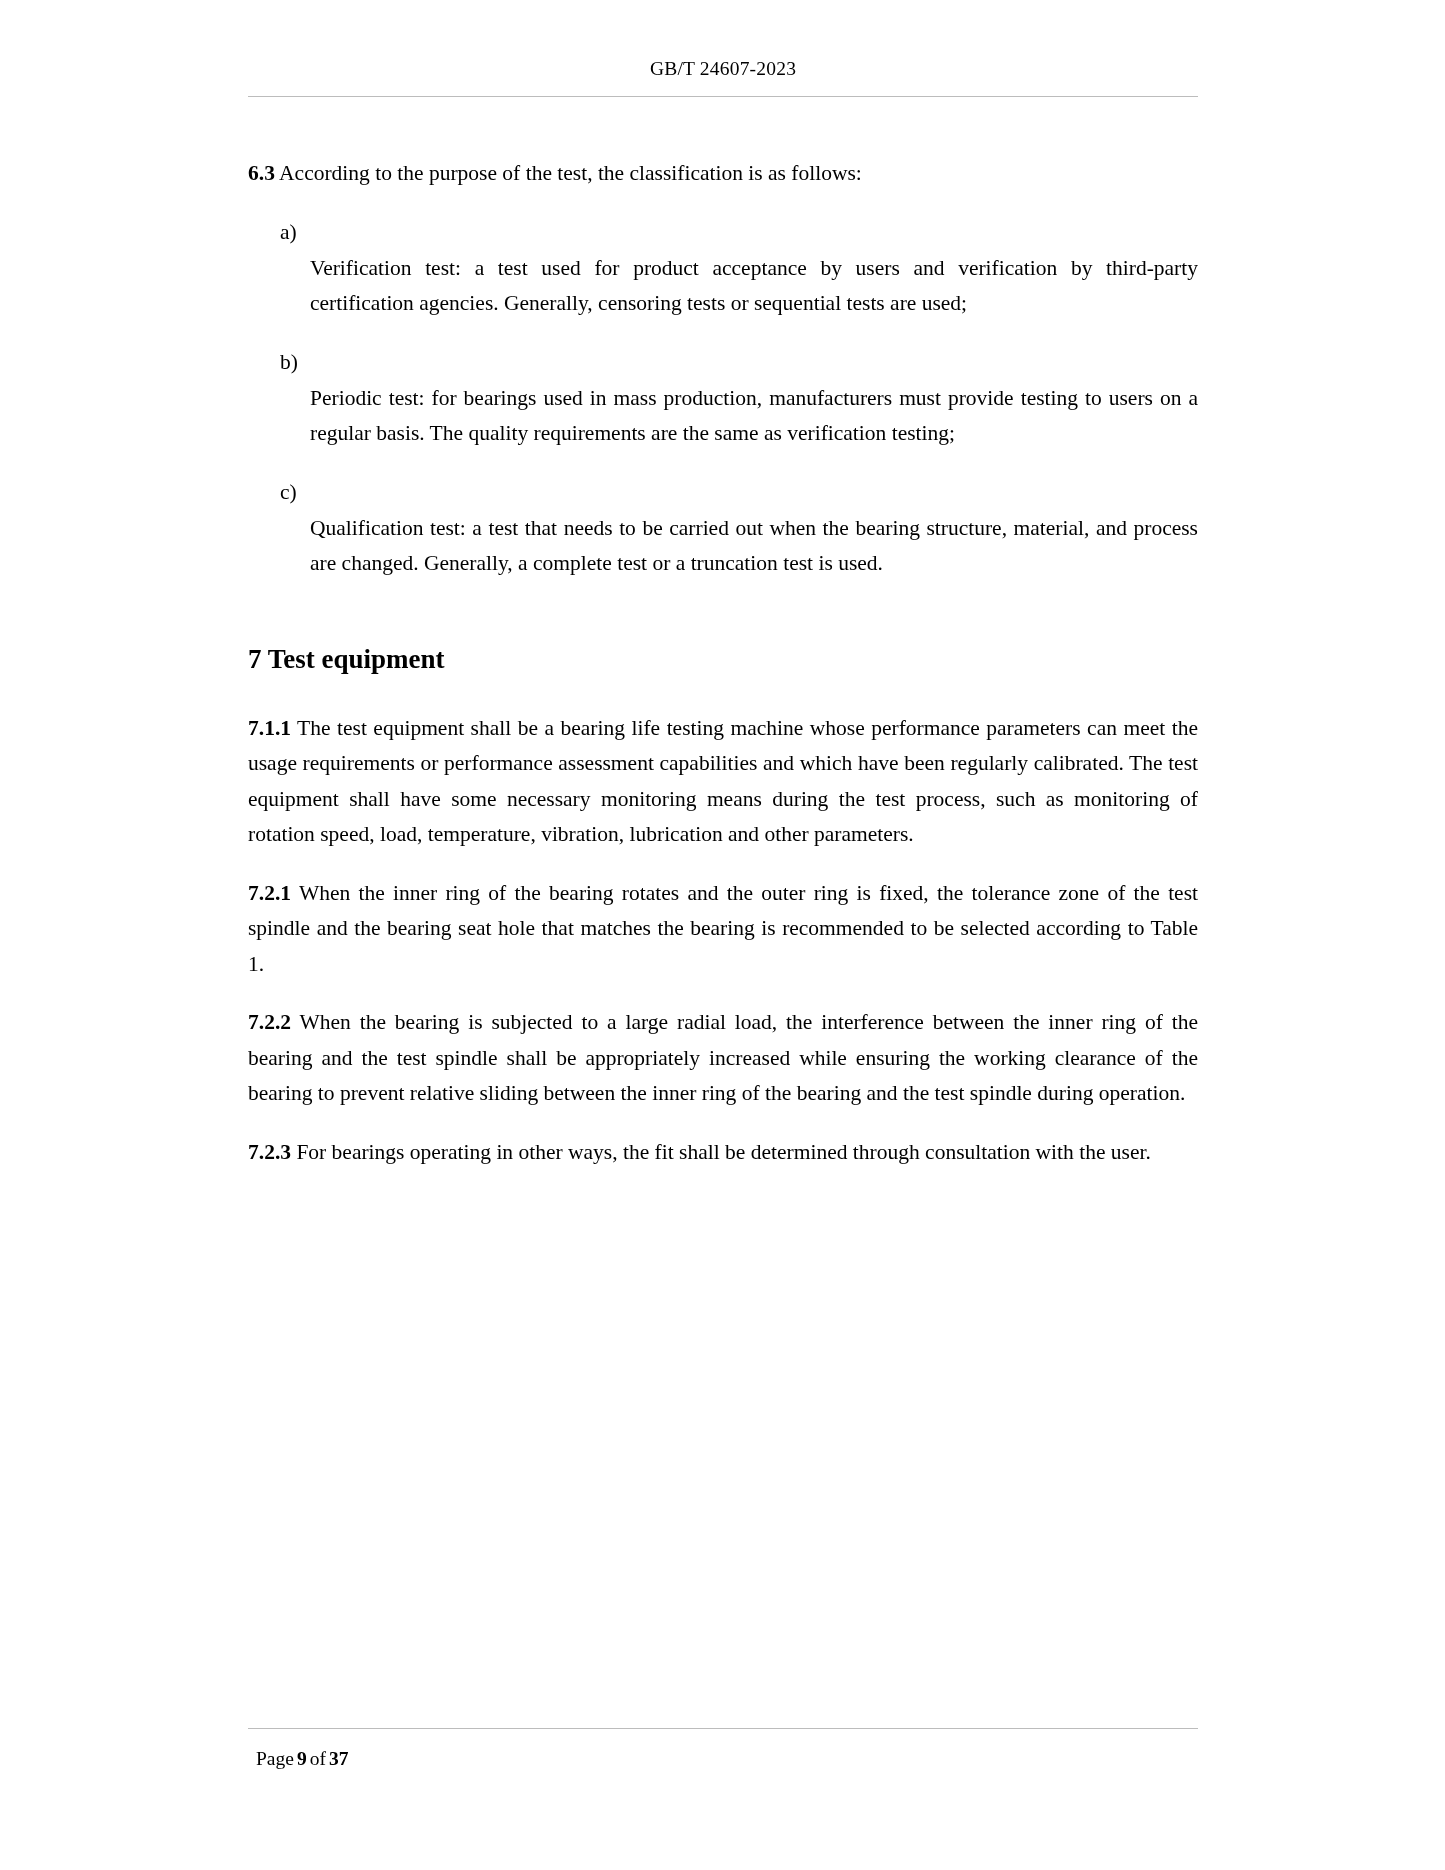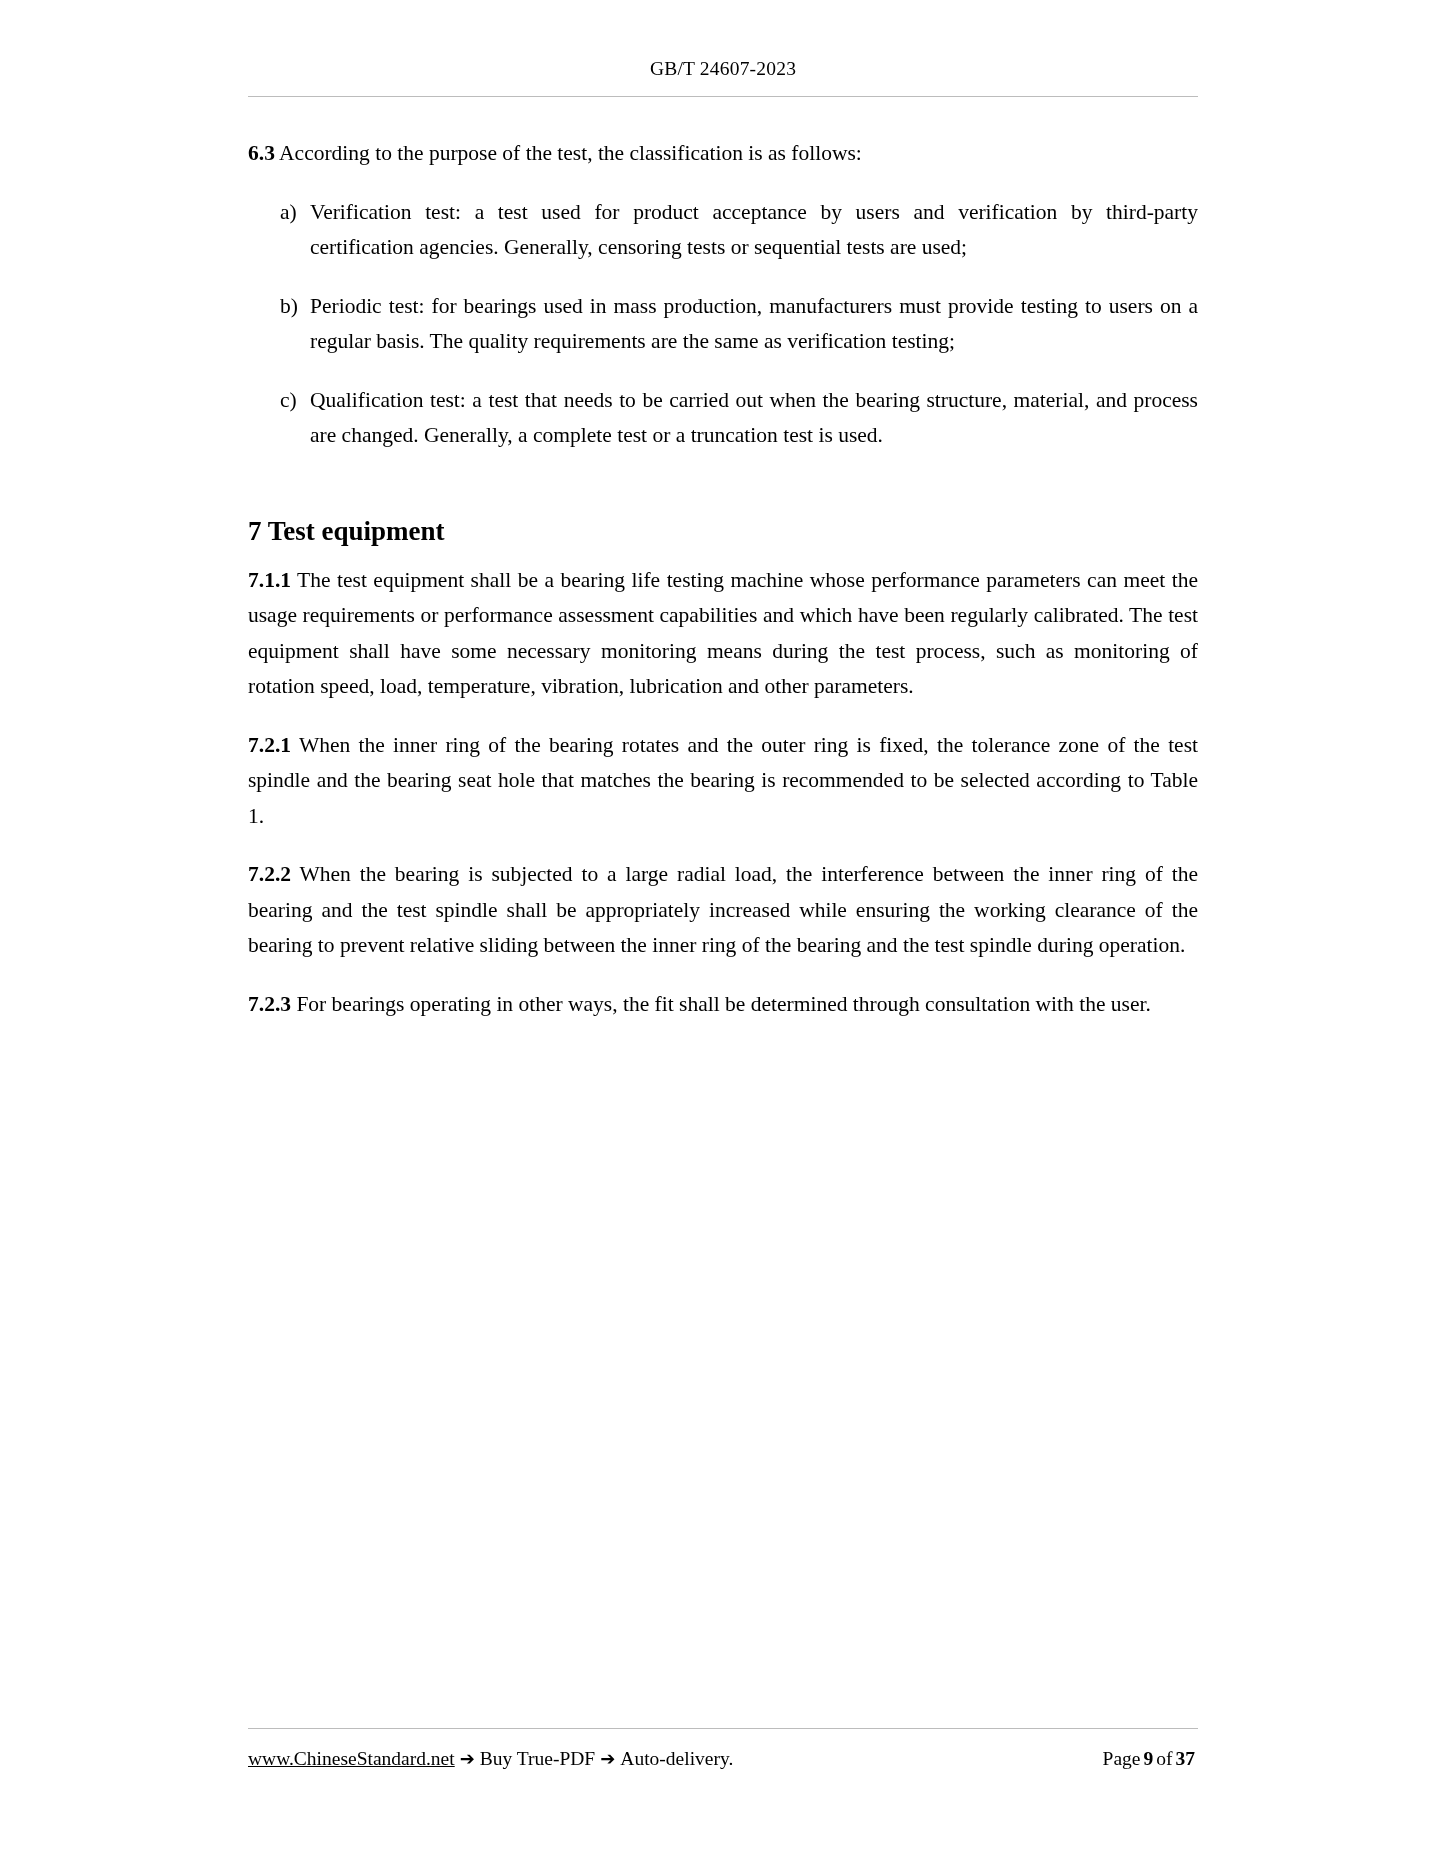--- a/index.html
+++ b/index.html
@@ -46,20 +46,21 @@
   }
   p {
     margin: 0;
     font-size: 21.5px;
     line-height: 35.5px;
     text-align: justify;
     text-justify: inter-word;
   }
   .para {
     margin-bottom: 23px;
+    margin-top: 20px;
   }
   .bold {
     font-weight: bold;
   }
   .list {
     margin: 0;
     padding: 0;
   }
   .list-item {
     display: flex;
@@ -71,20 +72,21 @@
     width: 30px;
     font-size: 21.5px;
     line-height: 35.5px;
   }
   .list-text {
     flex: 1 1 auto;
     font-size: 21.5px;
     line-height: 35.5px;
     text-align: justify;
     text-justify: inter-word;
+    margin-top: 36px;
   }
   h2.section-title {
     margin: 0;
     font-size: 27px;
     font-weight: bold;
     line-height: 36px;
     padding-top: 36px;
     padding-bottom: 14px;
   }
   h3.subsection-title {
@@ -189,21 +191,18 @@
 
     <p class="para">
       <span class="bold">7.2.3</span><span> For bearings operating in other ways, the fit shall be determined through consultation with the user.</span>
     </p>
 
   </div>
 
   <div class="footer-rule"></div>
 
   <div class="footer">
-    <div class="footer-left">
-      <span class="footer-url">www.ChineseStandard.net</span><span class="footer-arrow">➔</span><span>Buy True-PDF</span><span class="footer-arrow">➔</span><span>Auto-delivery.</span>
-    </div>
     <div class="footer-right">
       <span>Page</span><span class="footer-num">9</span><span>of</span><span class="footer-num">37</span>
     </div>
   </div>
 
 </div>
 
 </body></html>

